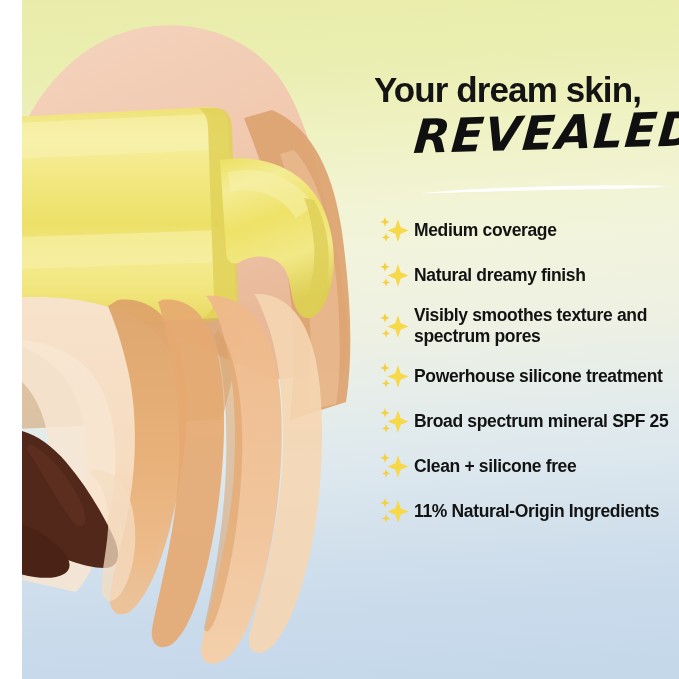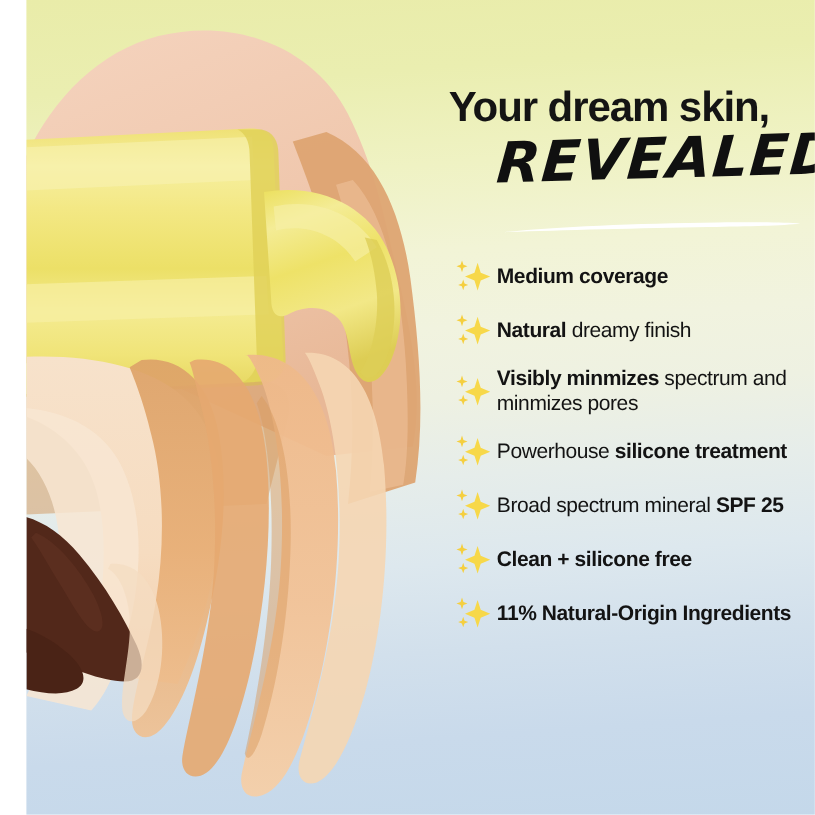--- a/index.html
+++ b/index.html
@@ -104,21 +104,21 @@
 
   .feature-text {
     flex:1 1 auto;
     font-size:17.5px;
     line-height:1.2;
     color:#131313;
     letter-spacing:-0.35px;
     padding-top:1px;
   }
   .feature-text .b { font-weight:bold; }
-  .feature-text .r { font-weight:normal; }
+  .feature-text .r { font-weight:bold; }
 </style>
 </head>
 <body>
 
 <div id="poster">
 
   <div id="product-art">
     <svg viewBox="0 0 360 679" xmlns="http://www.w3.org/2000/svg">
       <defs>
         <linearGradient id="tubeGrad" x1="0" y1="0" x2="0" y2="1">
@@ -274,21 +274,21 @@
 
     <div class="feature-row">
       <span class="sparkle-icon">
         <svg viewBox="0 0 36 30" width="36" height="30" xmlns="http://www.w3.org/2000/svg">
           <path d="M20,3 L22.6,11.2 L30.5,14.5 L22.6,17.8 L20,26 L17.4,17.8 L9.5,14.5 L17.4,11.2 Z" fill="#f7d849"></path>
           <path d="M7,1 L8.2,4.6 L11.6,5.9 L8.2,7.2 L7,10.8 L5.8,7.2 L2.4,5.9 L5.8,4.6 Z" fill="#f5cf3f"></path>
           <path d="M8,17 L9.1,20.2 L12.2,21.4 L9.1,22.6 L8,25.8 L6.9,22.6 L3.8,21.4 L6.9,20.2 Z" fill="#f5cf3f"></path>
         </svg>
       </span>
       <span class="feature-text">
-        <span class="b">Visibly minmizes</span><span class="r"> spectrum and minmizes pores</span>
+        <span class="b">Visibly smoothes</span><span class="r"> texture and spectrum pores</span>
       </span>
     </div>
 
     <div class="feature-row">
       <span class="sparkle-icon">
         <svg viewBox="0 0 36 30" width="36" height="30" xmlns="http://www.w3.org/2000/svg">
           <path d="M20,3 L22.6,11.2 L30.5,14.5 L22.6,17.8 L20,26 L17.4,17.8 L9.5,14.5 L17.4,11.2 Z" fill="#f7d849"></path>
           <path d="M7,1 L8.2,4.6 L11.6,5.9 L8.2,7.2 L7,10.8 L5.8,7.2 L2.4,5.9 L5.8,4.6 Z" fill="#f5cf3f"></path>
           <path d="M8,17 L9.1,20.2 L12.2,21.4 L9.1,22.6 L8,25.8 L6.9,22.6 L3.8,21.4 L6.9,20.2 Z" fill="#f5cf3f"></path>
         </svg>

